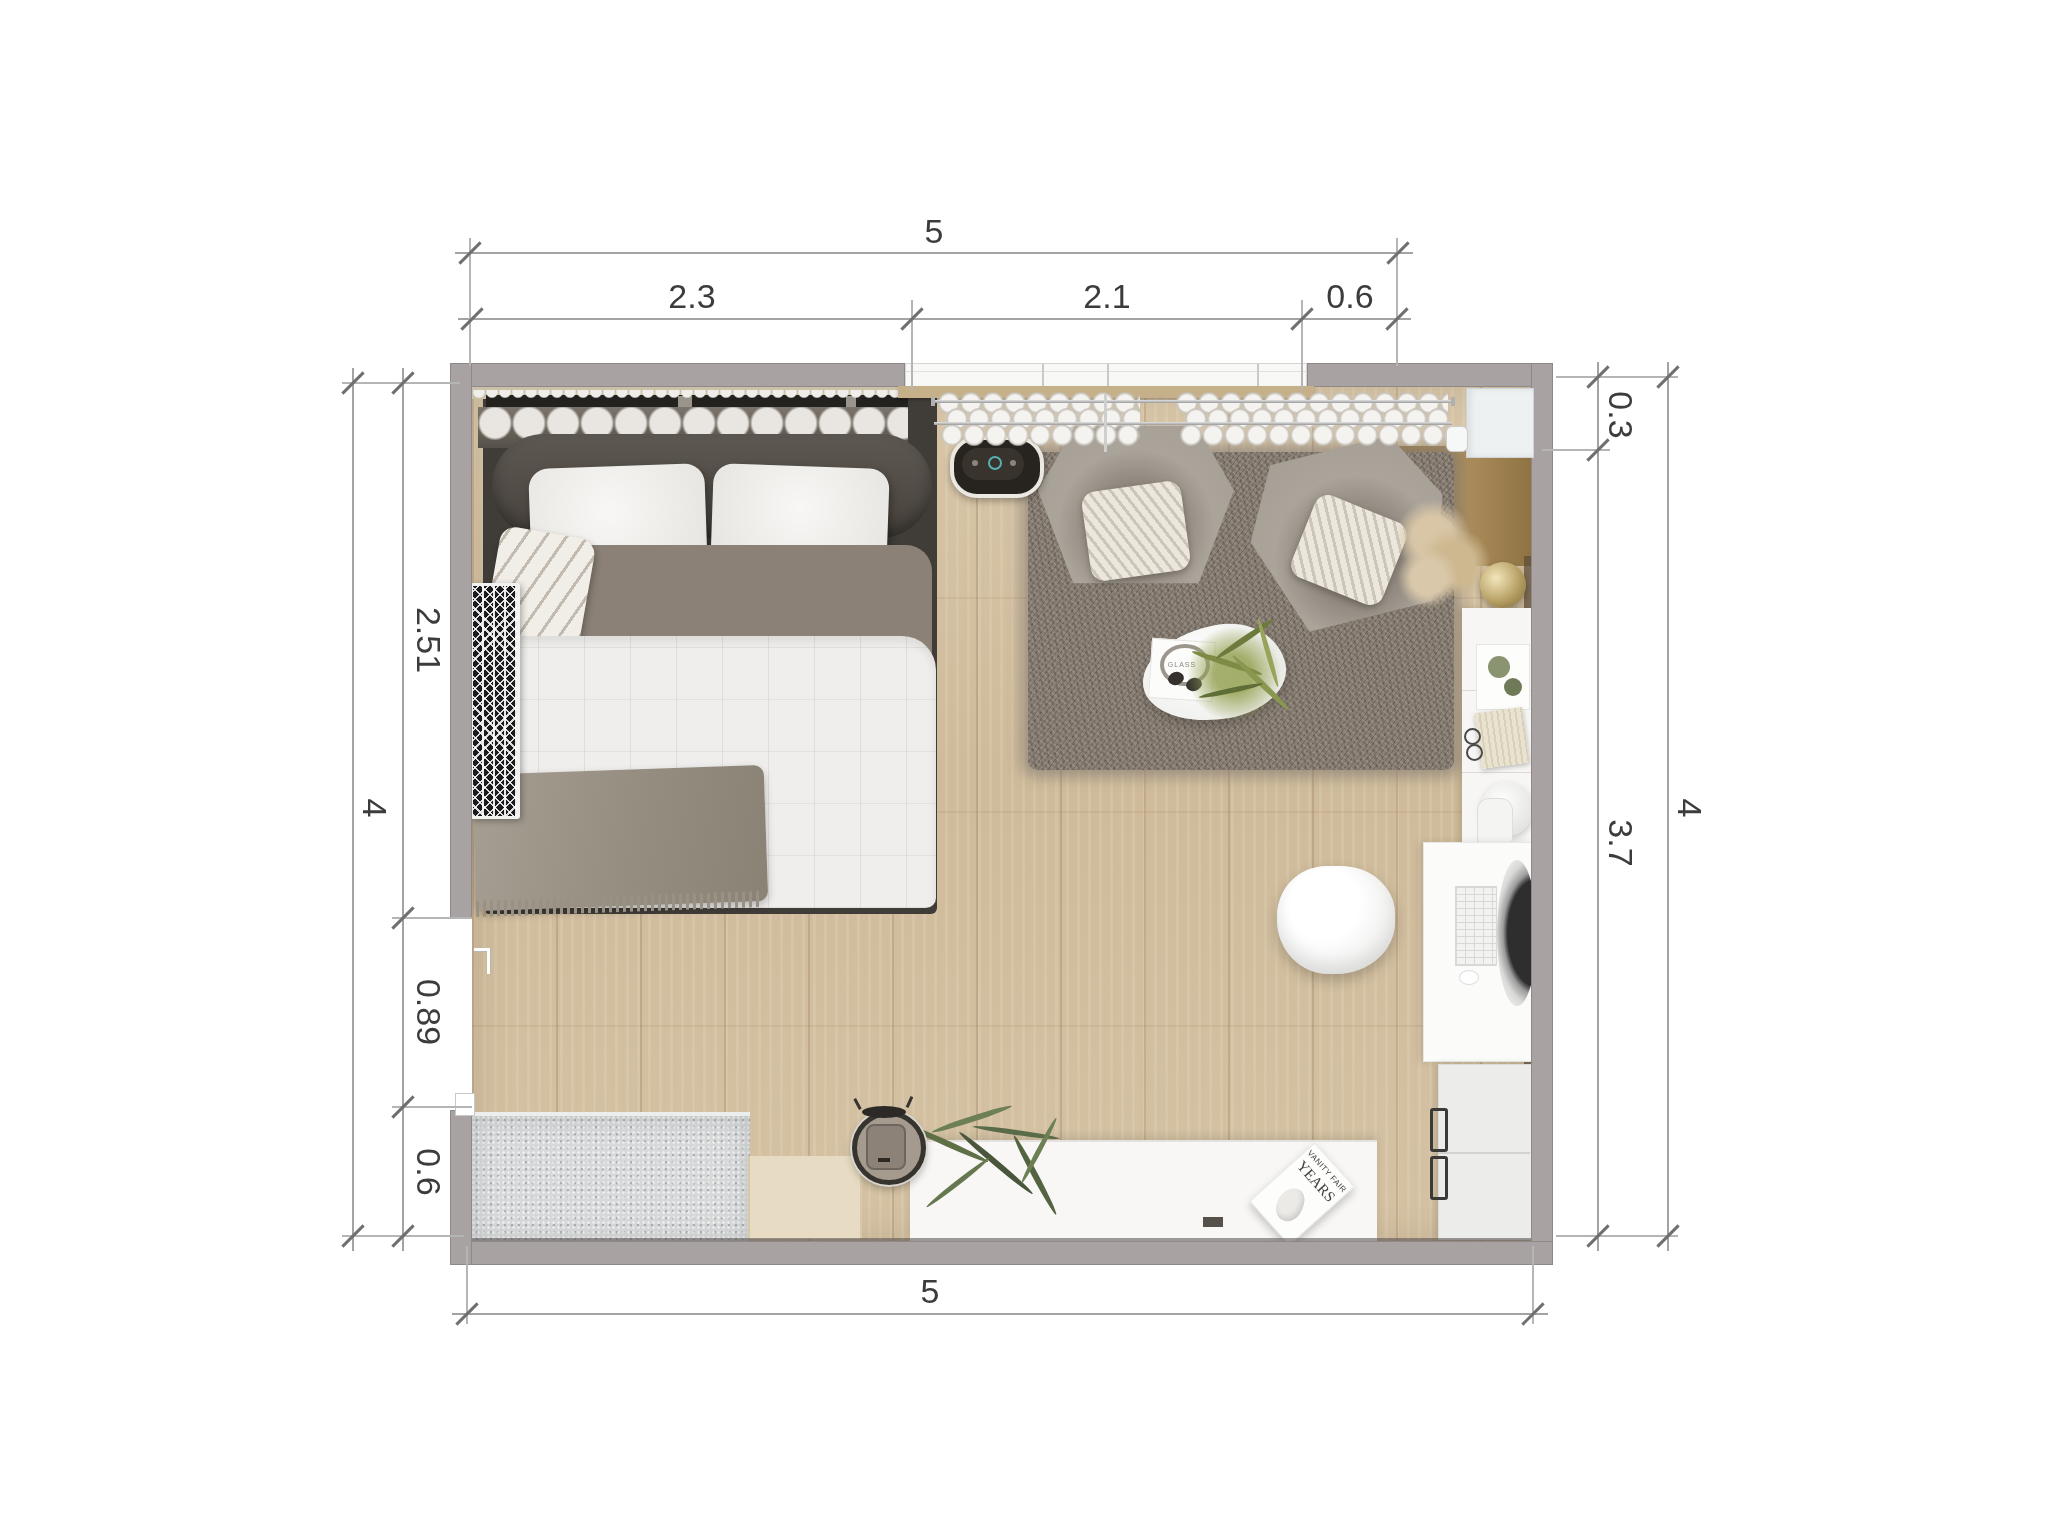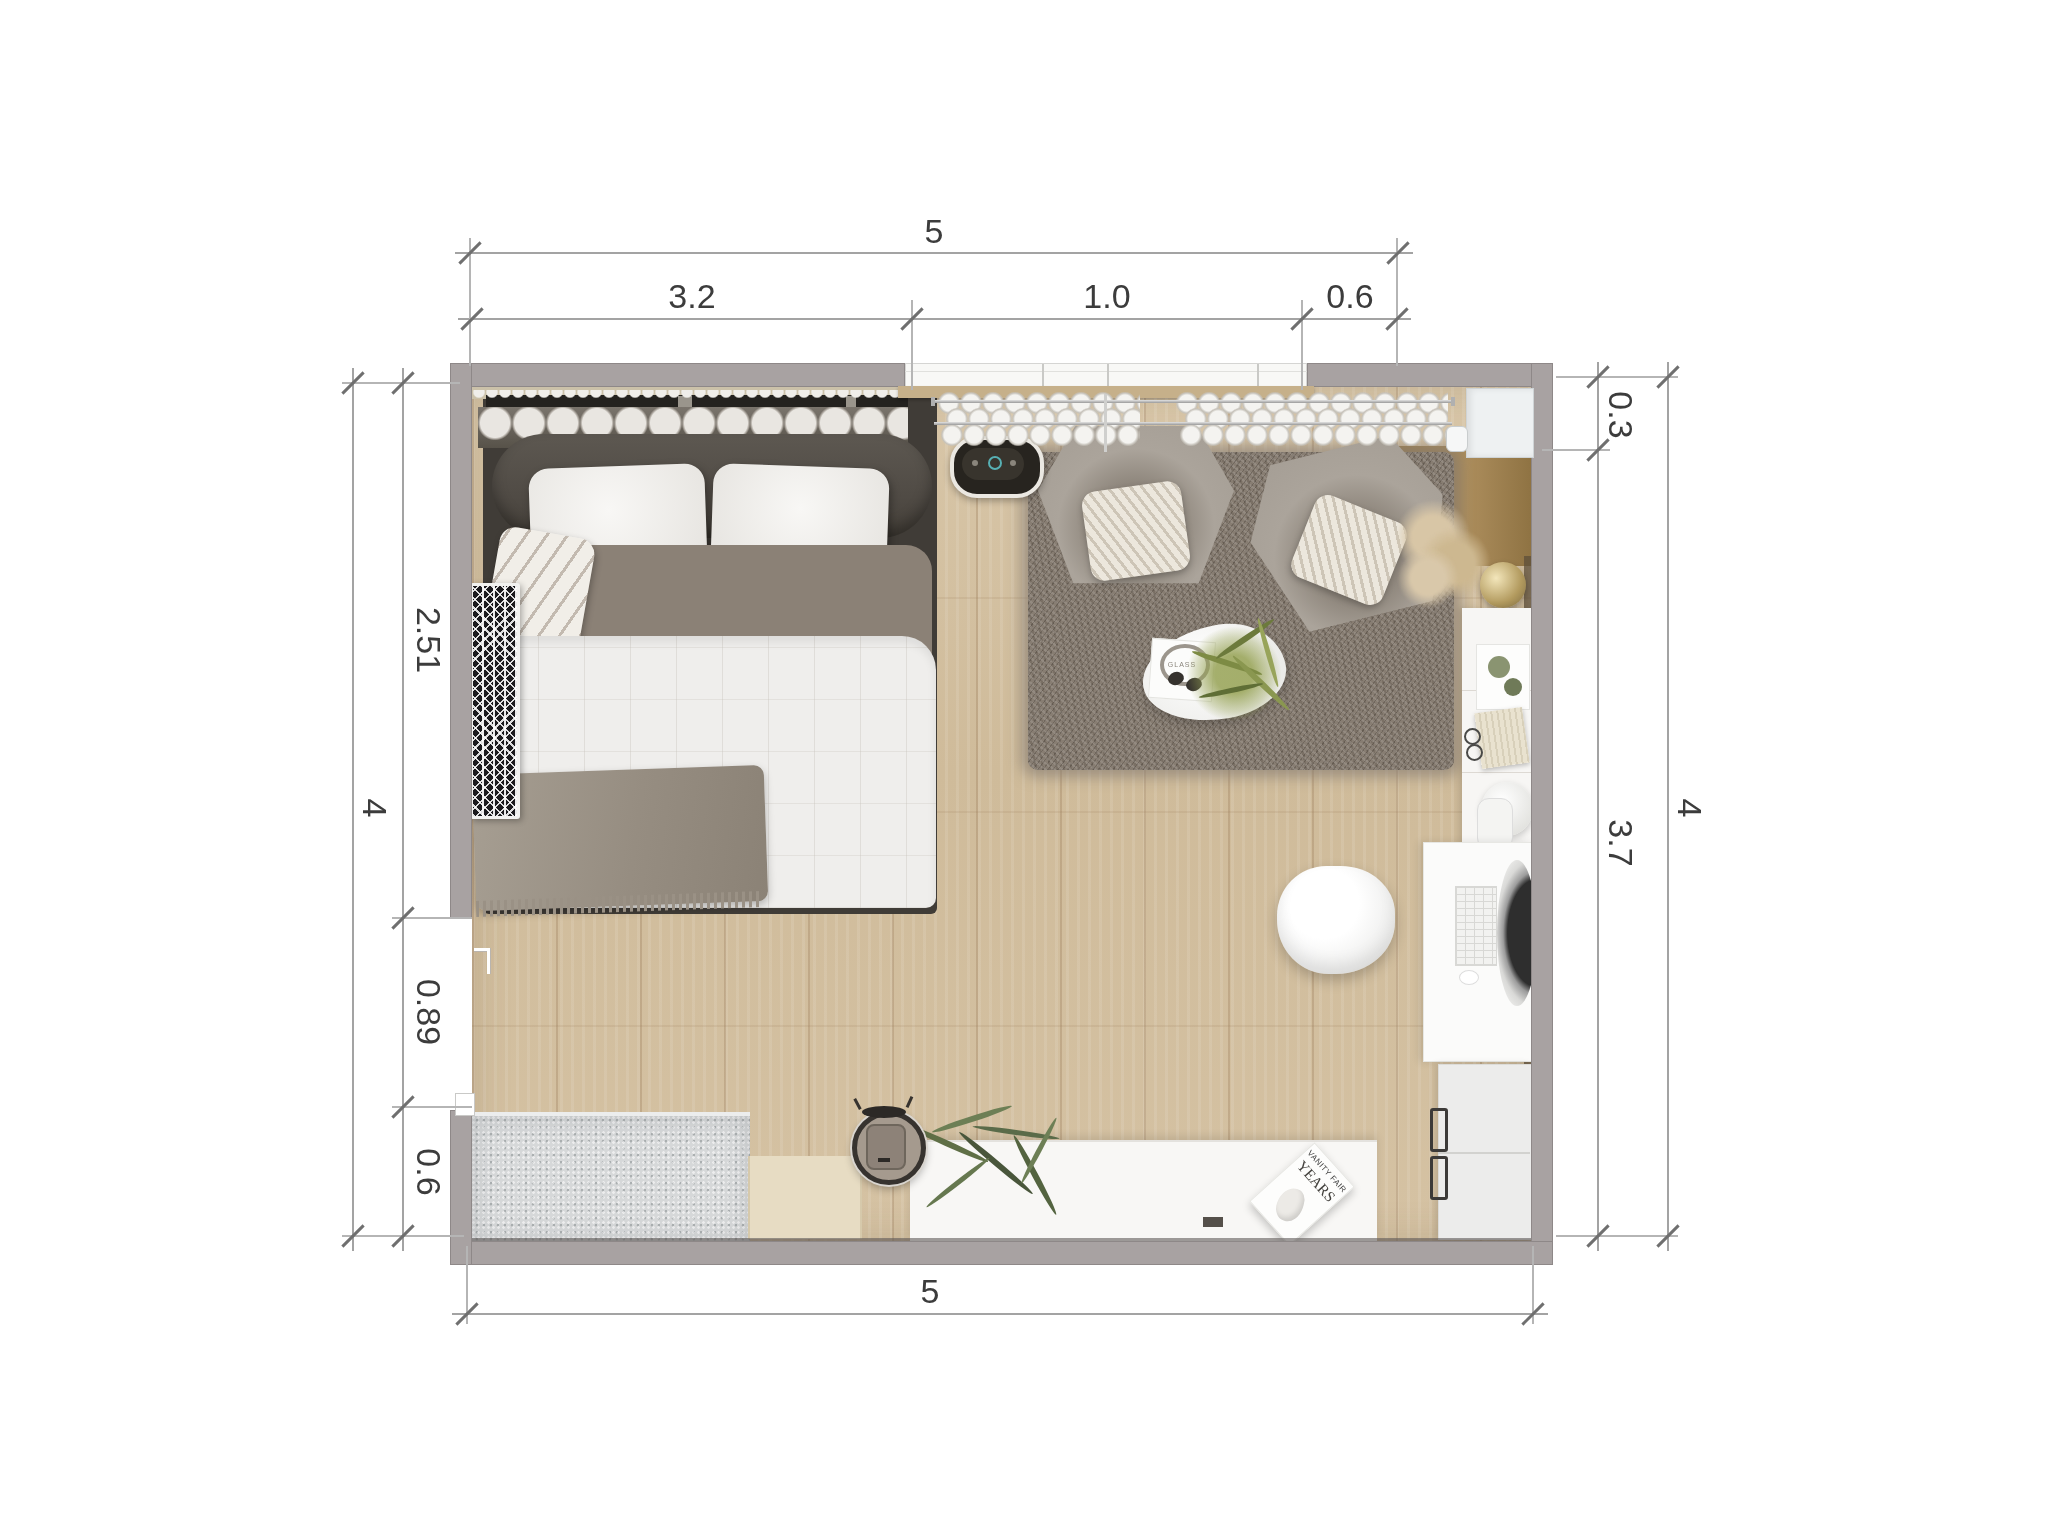--- a/index.html
+++ b/index.html
@@ -278,22 +278,22 @@
   <div class="ext-line" style="left:911px;top:300px;width:2px;height:90px;"></div>
   <div class="ext-line" style="left:1301px;top:300px;width:2px;height:90px;"></div>
   <div class="ext-line" style="left:1396px;top:238px;width:2px;height:128px;"></div>
   <div class="tick" style="left:470px;top:253px;"></div>
   <div class="tick" style="left:1398px;top:253px;"></div>
   <div class="tick" style="left:472px;top:319px;"></div>
   <div class="tick" style="left:912px;top:319px;"></div>
   <div class="tick" style="left:1302px;top:319px;"></div>
   <div class="tick" style="left:1397px;top:319px;"></div>
   <div class="dim-label" style="left:934px;top:231px;">5</div>
-  <div class="dim-label" style="left:692px;top:296px;">3.2</div>
-  <div class="dim-label" style="left:1107px;top:296px;">1.0</div>
+  <div class="dim-label" style="left:692px;top:296px;">2.3</div>
+  <div class="dim-label" style="left:1107px;top:296px;">2.1</div>
   <div class="dim-label" style="left:1350px;top:296px;">0.6</div>
 
   <div class="dim-line" style="left:452px;top:1313px;width:1096px;height:2px;"></div>
   <div class="ext-line" style="left:466px;top:1246px;width:2px;height:78px;"></div>
   <div class="ext-line" style="left:1532px;top:1246px;width:2px;height:78px;"></div>
   <div class="tick" style="left:467px;top:1314px;"></div>
   <div class="tick" style="left:1533px;top:1314px;"></div>
   <div class="dim-label" style="left:930px;top:1291px;">5</div>
 
   <div class="dim-line" style="left:352px;top:368px;width:2px;height:883px;"></div>

